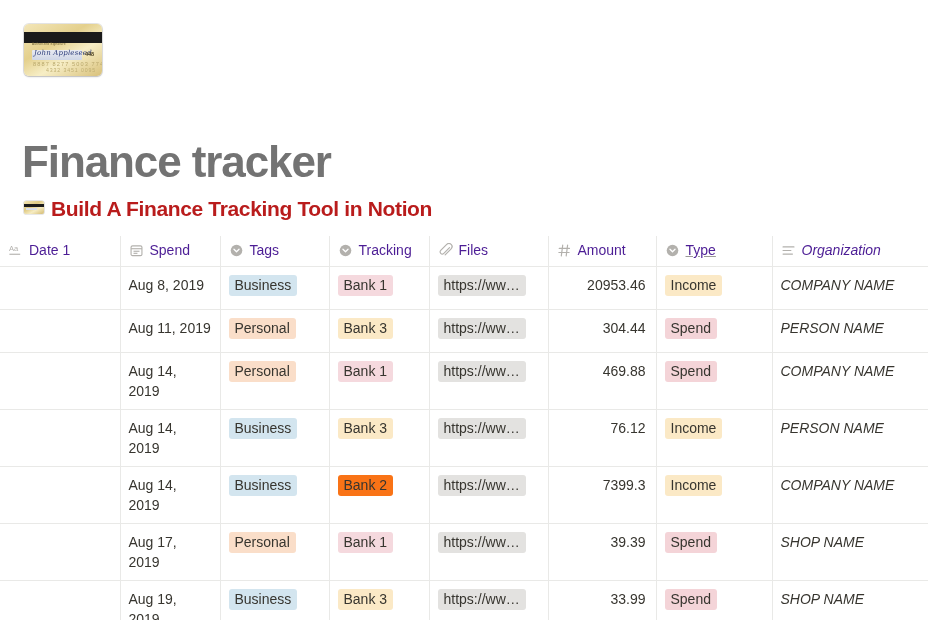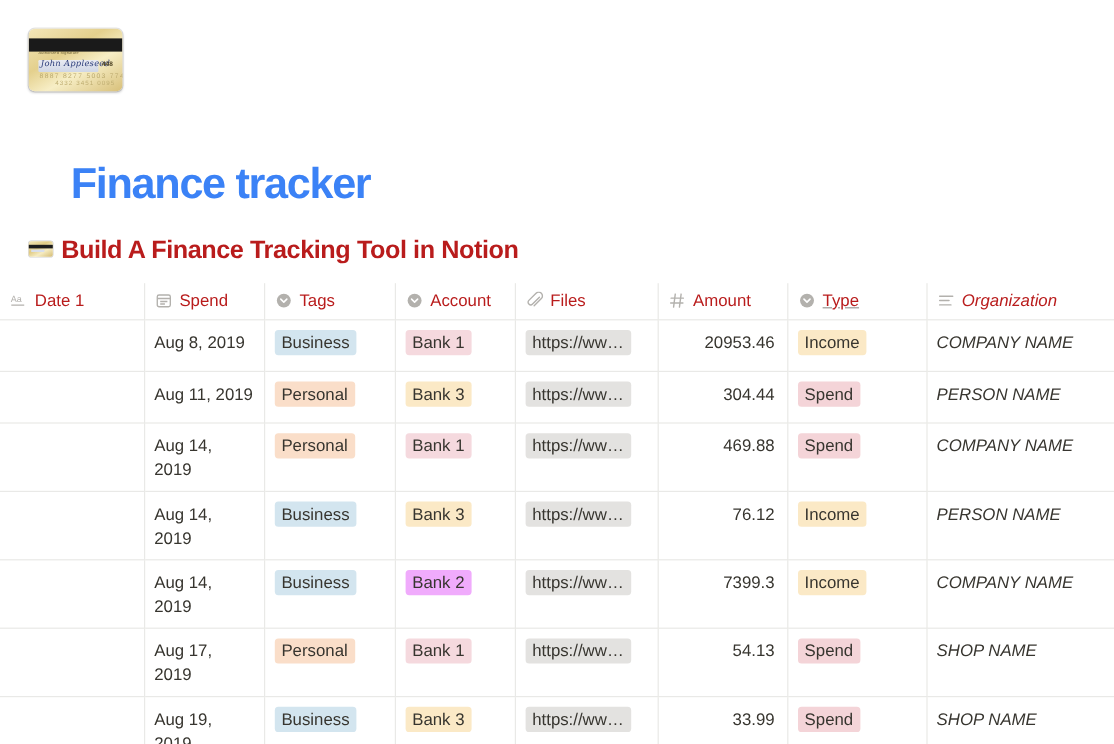--- a/index.html
+++ b/index.html
@@ -62,27 +62,26 @@
   .card-num2 {
     position: absolute; left: 22px; top: 43px;
     font-size: 5.2px; color: #bfae72; letter-spacing: .9px;
     white-space: nowrap;
   }
 
   
   .page-title {
     position: absolute;
     left: 22px; top: 111px;
-    font-size: 36px;
+    font-size: 44px;
     font-weight: bold;
     letter-spacing: -1.1px;
-    color: #3b82f6;
+    color: #737373;
     line-height: 1;
     white-space: nowrap;
-    margin-left: 37px;
   }
   .section-heading {
     position: absolute;
     left: 24px; top: 198px;
     font-size: 21px;
     font-weight: bold;
     letter-spacing: -0.35px;
     color: #b91c1c;
     line-height: 1;
     white-space: nowrap;
@@ -128,21 +127,21 @@
     overflow: hidden;
   }
   .db-table tr > *:last-child { border-right: none; }
   .db-table thead th {
     height: 30px;
     color: #9b9a97;
     font-size: 14px;
     padding-top: 6px;
   }
   .th-inner { display: flex; align-items: center; gap: 6px; white-space: nowrap; }
-  .th-label { color: #b91c1c; }
+  .th-label { color: #4c1d95; }
 
   .hicon { flex: none; display:inline-block; width:15px; height:15px; position:relative; color:#b3b1ad; }
   .hicon svg { display:block; width:15px; height:15px; }
 
   .db-table tbody td {
     padding-top: 8px;
     padding-bottom: 8px;
     line-height: 20px;
     color: #37352f;
   }
@@ -166,21 +165,21 @@
     border-radius: 3px;
     font-size: 14px;
     line-height: 18px;
     color: #37352f;
     white-space: nowrap;
   }
   .pill-blue   { background: #d3e5ef; }
   .pill-orange { background: #fadec9; }
   .pill-pink   { background: #f5d9de; }
   .pill-yellow { background: #fbe9c6; }
-  .pill-green  { background: #f0abfc; }
+  .pill-green  { background: #f97316; }
   .pill-red    { background: #f4d4d8; }
 
   .file-chip {
     display: inline-block;
     background: #e3e2e0;
     border-radius: 3px;
     padding: 1px 6px 2px 6px;
     font-size: 14px;
     line-height: 18px;
     color: #37352f;
@@ -250,21 +249,21 @@
         </div>
       </th>
       <th class="c-acct">
         <div class="th-inner">
           <span class="hicon">
             <svg viewBox="0 0 16 16">
               <circle cx="8" cy="8" r="6.2" fill="currentColor"></circle>
               <path d="M5.3 6.7 L8 9.4 L10.7 6.7" fill="none" stroke="#ffffff" stroke-width="1.4" stroke-linecap="round" stroke-linejoin="round"></path>
             </svg>
           </span>
-          <span class="th-label">Account</span>
+          <span class="th-label">Tracking</span>
         </div>
       </th>
       <th class="c-files">
         <div class="th-inner">
           <span class="hicon">
             <svg viewBox="0 0 16 16" fill="none" stroke="currentColor" stroke-width="1.25" stroke-linecap="round">
               <path d="M12.3 5 L6.2 11.1 a2.3 2.3 0 0 1-3.3-3.3 L9.3 1.5 a3.3 3.3 0 0 1 4.7 4.7 L7.6 12.6"></path>
             </svg>
           </span>
           <span class="th-label">Files</span>
@@ -358,21 +357,21 @@
         <td class="c-amount"><span>7399.3</span></td>
         <td class="c-type"><span class="pill pill-yellow">Income</span></td>
         <td class="c-org"><span class="org-text">COMPANY NAME</span></td>
       </tr>
       <tr class="r-short">
         <td class="c-title"></td>
         <td class="c-date"><span class="date-text">Aug 17, 2019</span></td>
         <td class="c-tags"><span class="pill pill-orange">Personal</span></td>
         <td class="c-acct"><span class="pill pill-pink">Bank 1</span></td>
         <td class="c-files"><span class="file-chip">https://ww…</span></td>
-        <td class="c-amount"><span>54.13</span></td>
+        <td class="c-amount"><span>39.39</span></td>
         <td class="c-type"><span class="pill pill-red">Spend</span></td>
         <td class="c-org"><span class="org-text">SHOP NAME</span></td>
       </tr>
       <tr class="r-tall">
         <td class="c-title"></td>
         <td class="c-date"><span class="date-text">Aug 19, 2019</span></td>
         <td class="c-tags"><span class="pill pill-blue">Business</span></td>
         <td class="c-acct"><span class="pill pill-yellow">Bank 3</span></td>
         <td class="c-files"><span class="file-chip">https://ww…</span></td>
         <td class="c-amount"><span>33.99</span></td>

